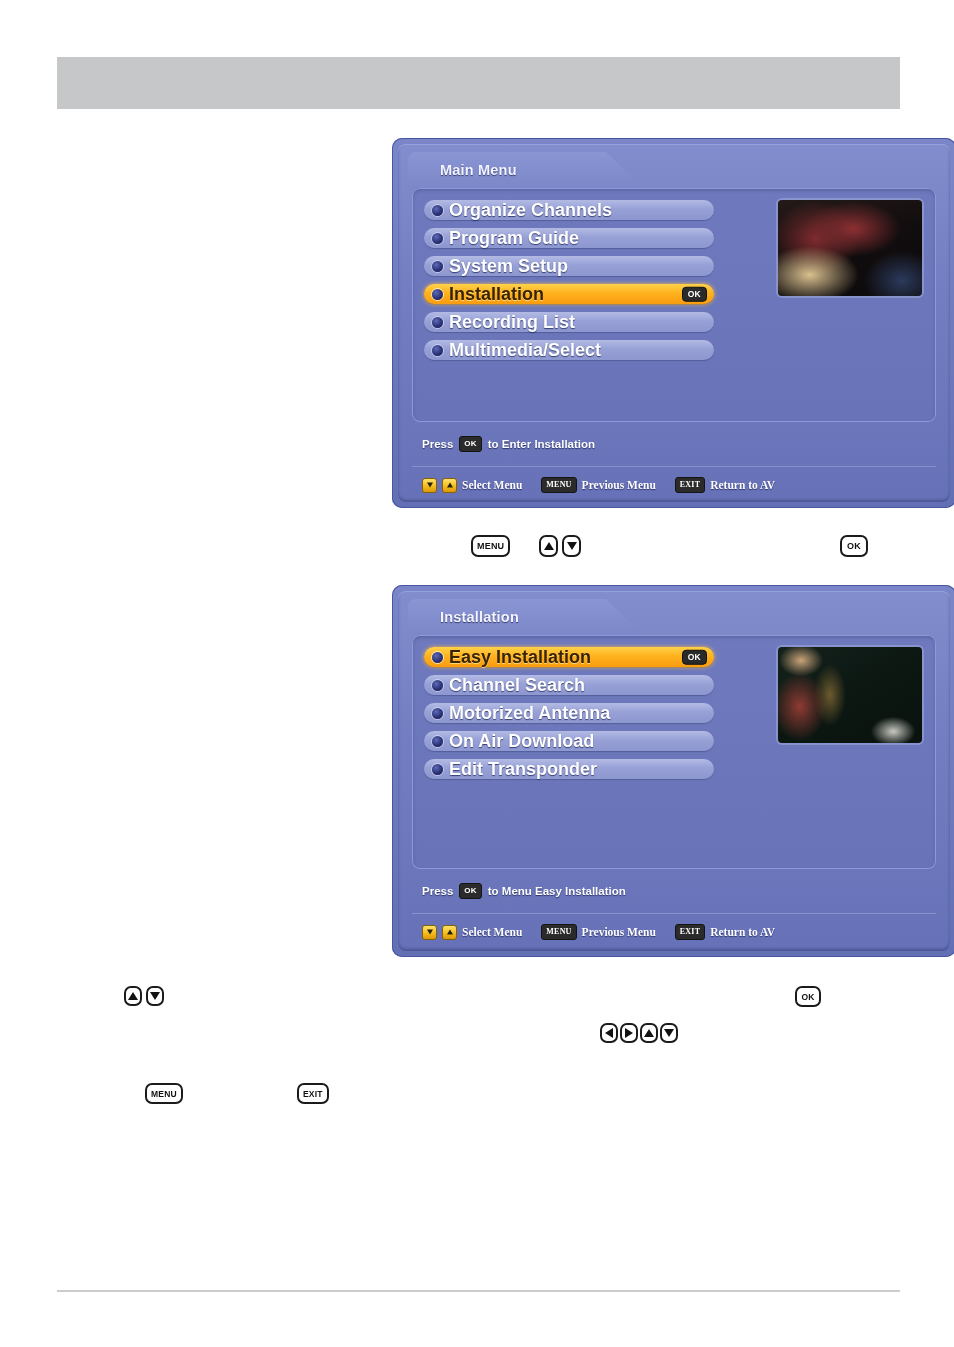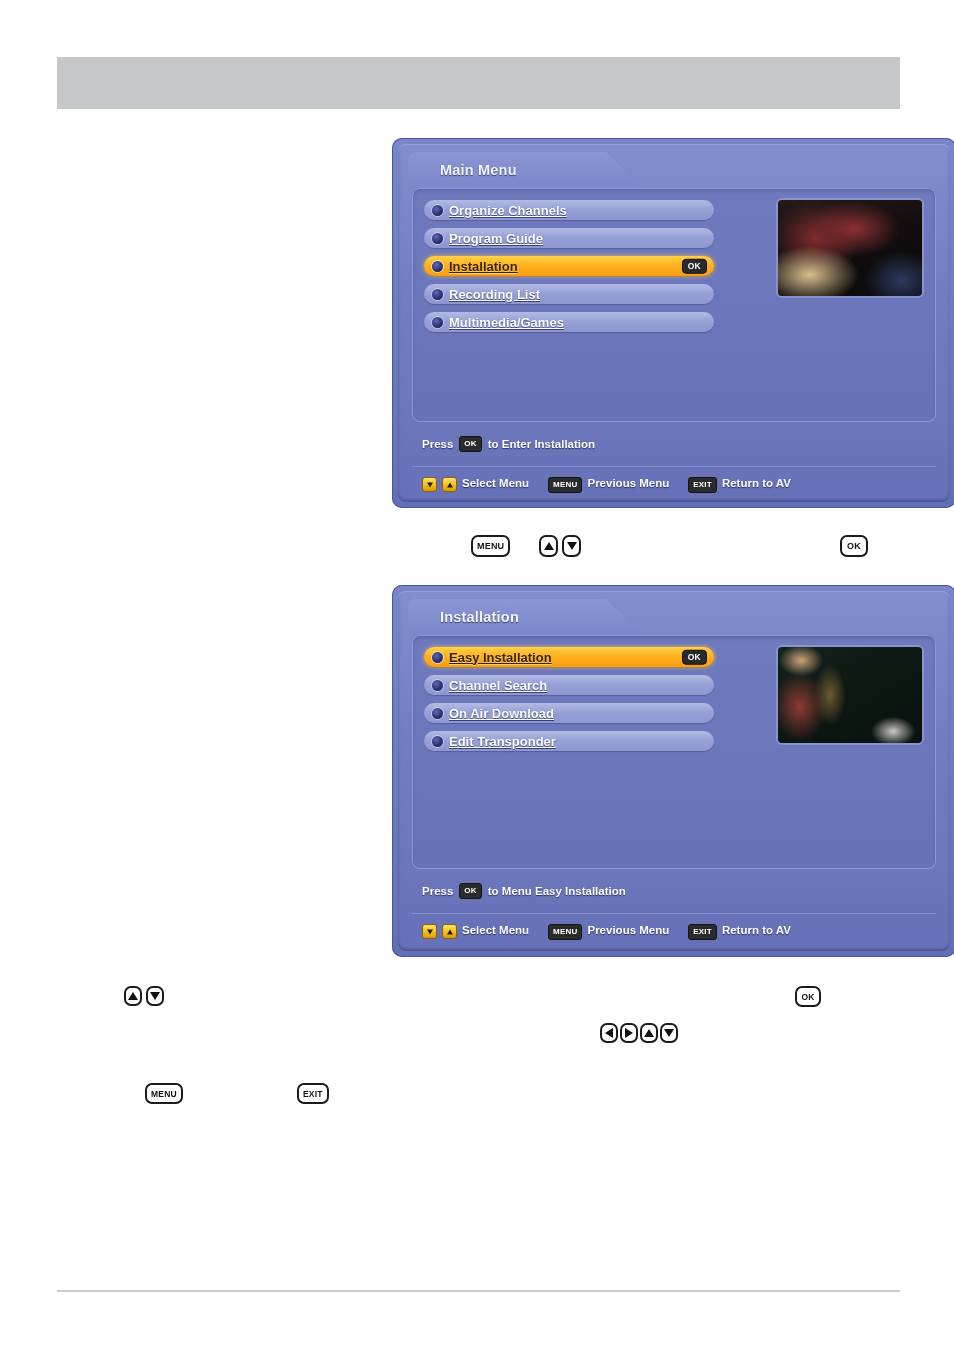--- a/index.html
+++ b/index.html
@@ -86,24 +86,23 @@
   .bullet{
     width:11px;height:11px;border-radius:50%;
     background:radial-gradient(circle at 38% 34%,#5e6bb8 0%,#2b3377 55%,#151a49 100%);
     box-shadow:0 0 0 1px rgba(255,255,255,.45);
     flex:0 0 auto;margin-right:6px;
   }
   .menu-item.selected .bullet{
     box-shadow:0 0 0 1px rgba(255,255,255,.7);
   }
   .menu-label{
-    font-size:13px;font-weight:bold;color:#ffffff;
+    font-size:18px;font-weight:bold;color:#ffffff;
     text-shadow:0 1px 1px rgba(35,40,90,.8);
     white-space:nowrap;
-    text-decoration:underline;
   }
   .menu-item.selected .menu-label{
     color:#3a2300;text-shadow:0 1px 0 rgba(255,235,170,.7);
   }
   .ok-chip{
     position:absolute;right:7px;top:50%;transform:translateY(-50%);
     background:#2a2a2a;color:#fff;
     font-size:8.5px;font-weight:bold;
     padding:2px 5px;border-radius:4px;
     border:1px solid #111;
@@ -139,24 +138,25 @@
   
   .osd-hint{
     position:absolute;left:24px;height:16px;
     display:flex;align-items:center;gap:6px;
     font-size:11.5px;font-weight:bold;color:#ffffff;
     text-shadow:0 1px 1px rgba(35,40,90,.85);
     white-space:nowrap;
   }
   .osd-status{
     position:absolute;left:24px;height:16px;
-    display:flex;align-items:flex-start;gap:5px;
+    display:flex;align-items:center;gap:5px;
     font-size:11.5px;font-weight:bold;color:#ffffff;
     text-shadow:0 1px 1px rgba(35,40,90,.85);
     white-space:nowrap;
+    font-family:Liberation Serif, serif;
   }
   .osd-status .gap{width:9px;display:inline-block;}
 
   .chip-dark{
     display:inline-block;background:#2b2b2b;color:#ffffff;
     font-size:8px;font-weight:bold;line-height:1;
     padding:3px 4px;border-radius:3px;border:1px solid #141414;
     letter-spacing:.2px;
     text-shadow:none;
   }
@@ -222,36 +222,40 @@
         <div class="menu-item">
           <span class="bullet"></span>
           <span class="menu-label">Organize Channels</span>
         </div>
 
         <div class="menu-item">
           <span class="bullet"></span>
           <span class="menu-label">Program Guide</span>
         </div>
 
+        <div class="menu-item">
+          <span class="bullet"></span>
+          <span class="menu-label">System Setup</span>
+        </div>
 
         <div class="menu-item selected">
           <span class="bullet"></span>
           <span class="menu-label">Installation</span>
           <span class="ok-chip">OK</span>
         </div>
 
 
         <div class="menu-item">
           <span class="bullet"></span>
           <span class="menu-label">Recording List</span>
         </div>
 
         <div class="menu-item">
           <span class="bullet"></span>
-          <span class="menu-label">Multimedia/Games</span>
+          <span class="menu-label">Multimedia/Select</span>
         </div>
 
       </div>
 
       <div class="preview preview-1"></div>
     </div>
 
     <div class="osd-hint" style="top:292px;">
       <span>Press</span>
       <span class="chip-dark">OK</span>
@@ -305,20 +309,24 @@
           <span class="menu-label">Easy Installation</span>
           <span class="ok-chip">OK</span>
         </div>
 
 
         <div class="menu-item">
           <span class="bullet"></span>
           <span class="menu-label">Channel Search</span>
         </div>
 
+        <div class="menu-item">
+          <span class="bullet"></span>
+          <span class="menu-label">Motorized Antenna</span>
+        </div>
 
 
         <div class="menu-item">
           <span class="bullet"></span>
           <span class="menu-label">On Air Download</span>
         </div>
 
         <div class="menu-item">
           <span class="bullet"></span>
           <span class="menu-label">Edit Transponder</span>

